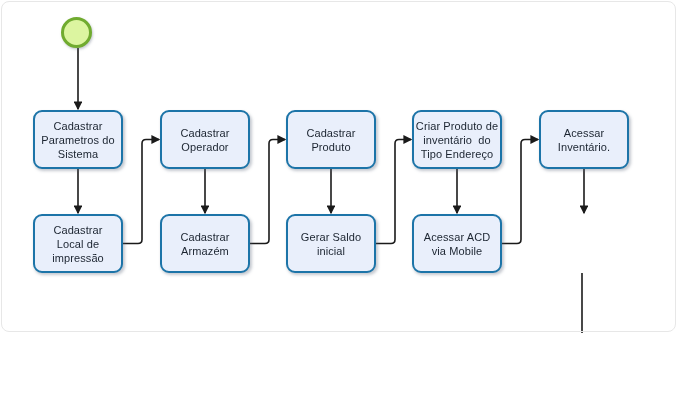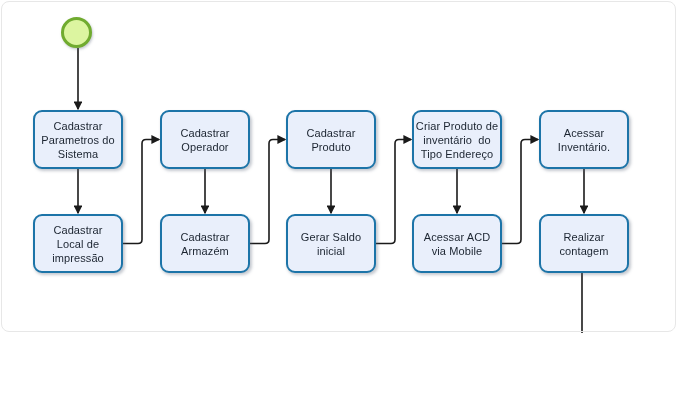--- a/index.html
+++ b/index.html
@@ -136,21 +136,17 @@
   <div class="node" id="node-n9" style="left:412px; top:214px">
     <span class="lbl">Acessar ACD
 via Mobile</span>
   </div>
 
   <div class="node" id="node-n8" style="left:286px; top:214px">
     <span class="lbl">Gerar Saldo
 inicial</span>
   </div>
 
-  <div class="node" id="node-n10" style="left:539px; top:214px">
-    <span class="lbl">Realizar
-contagem</span>
-  </div>
 
   <div class="event end" id="node-end"></div>
 
   <div class="canvas-border"></div>
 </div>
 
 </body></html>

